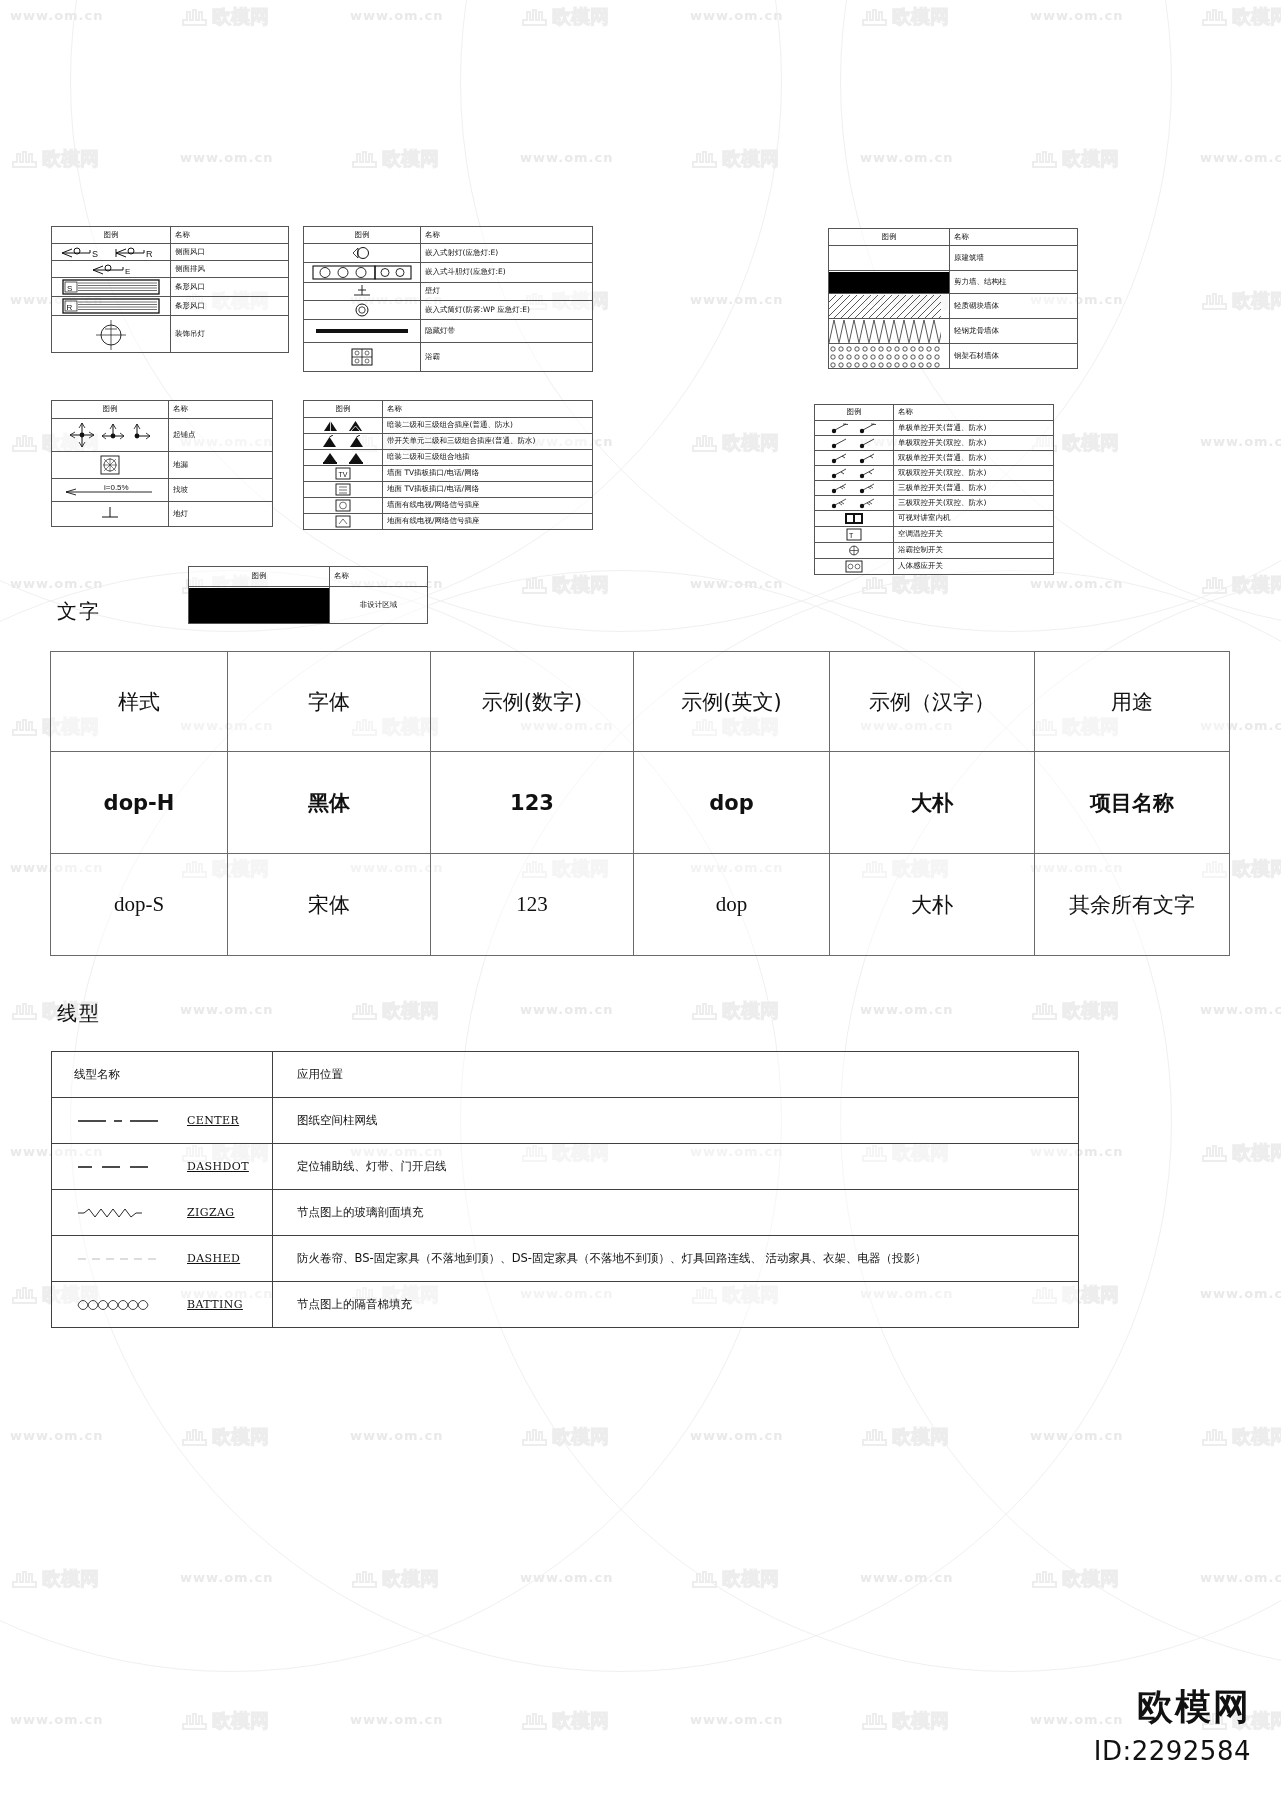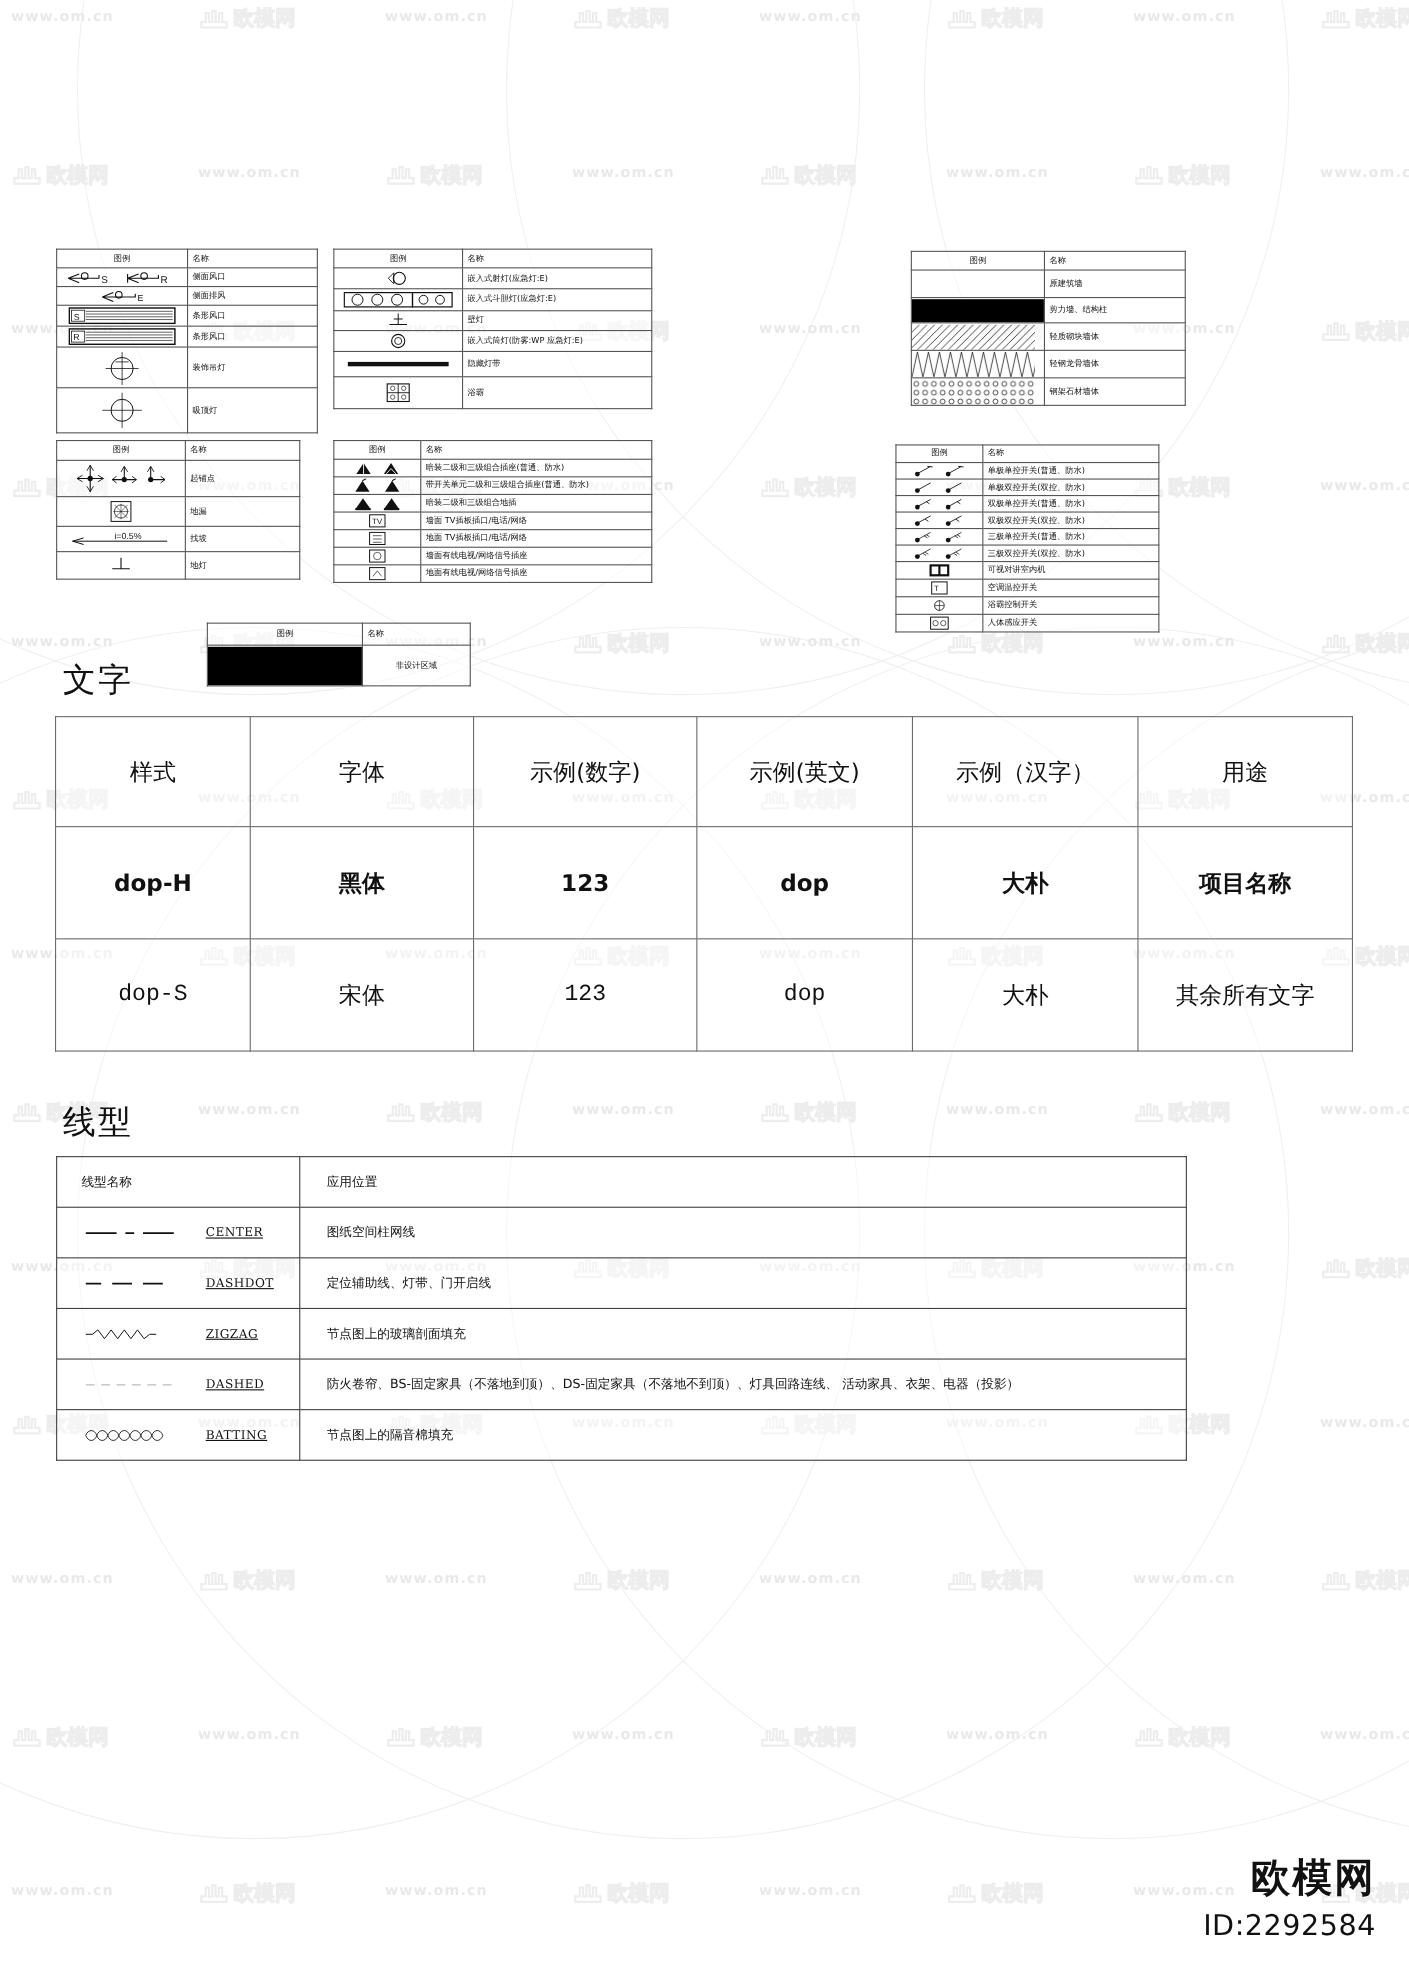--- a/index.html
+++ b/index.html
@@ -31,36 +31,36 @@
   .legend-tbl tr.hdr td{font-size:7.5px;}
   .thick-sep td{border-top:1.6px solid #111;}
 
   
   .sym-row{display:flex;align-items:center;justify-content:center;gap:6px;height:14px;}
   svg{display:block;}
 
   
   .sec-h{
     position:absolute;font-family:"DejaVu Sans","Liberation Sans",sans-serif;
-    font-size:30px;color:#111;letter-spacing:2px;
+    font-size:20px;color:#111;letter-spacing:2px;
   }
 
   
   #text-table{
     position:absolute;left:50px;top:651px;width:1180px;border-collapse:collapse;
   }
   #text-table td{
     border:1px solid #6a6a6a;text-align:center;vertical-align:middle;
     font-size:21px;padding:0;height:101px;color:#111;
     background:rgba(255,255,255,0.45);
     font-family:"DejaVu Sans","Liberation Sans",sans-serif;
   }
   #text-table tr.r-head td{height:99px;font-size:21px;}
   #text-table tr.r-hei td{font-weight:700;height:101px;}
-  #text-table tr.r-song td{font-family:Liberation Mono, monospace;font-weight:400;height:101px;}
+  #text-table tr.r-song td{font-family:Liberation Serif, serif;font-weight:400;height:101px;}
 
   
   #line-table{
     position:absolute;left:51px;top:1051px;width:1028px;border-collapse:collapse;
   }
   #line-table td{
     border:1px solid #404040;font-size:11.5px;color:#111;padding:0 10px;height:45px;
     vertical-align:middle;background:rgba(255,255,255,0.45);
     font-family:"DejaVu Sans","Liberation Sans",sans-serif;
   }
@@ -524,29 +524,20 @@
     <tr>
       <td class="sym" style="height:34px;">
         <svg width="40" height="32" viewBox="0 0 40 32" style="margin:0 auto;">
           <circle cx="20" cy="17" r="10" fill="none" stroke="#111" stroke-width=".9"></circle>
           <path d="M20 2 L20 32 M5 17 L35 17" stroke="#111" stroke-width=".7"></path>
           <path d="M14 11 L26 11" stroke="#111" stroke-width=".7"></path>
         </svg>
       </td>
       <td>装饰吊灯</td>
     </tr>
-    <tr>
-      <td class="sym" style="height:38px;">
-        <svg width="44" height="36" viewBox="0 0 44 36" style="margin:0 auto;">
-          <circle cx="22" cy="18" r="10" fill="none" stroke="#111" stroke-width=".9"></circle>
-          <path d="M22 2 L22 34 M4 18 L40 18" stroke="#111" stroke-width=".7"></path>
-        </svg>
-      </td>
-      <td>吸顶灯</td>
-    </tr>
   </tbody>
     </table>
 
   <table class="legend-tbl" style="left:303px;top:226px;width:290px;">
     <tbody>
         <tr class="hdr">
       <td class="sym" style="width:108px;height:14px;">图例</td>
       <td style="height:14px;">名称</td>
     </tr>
     <tr>

